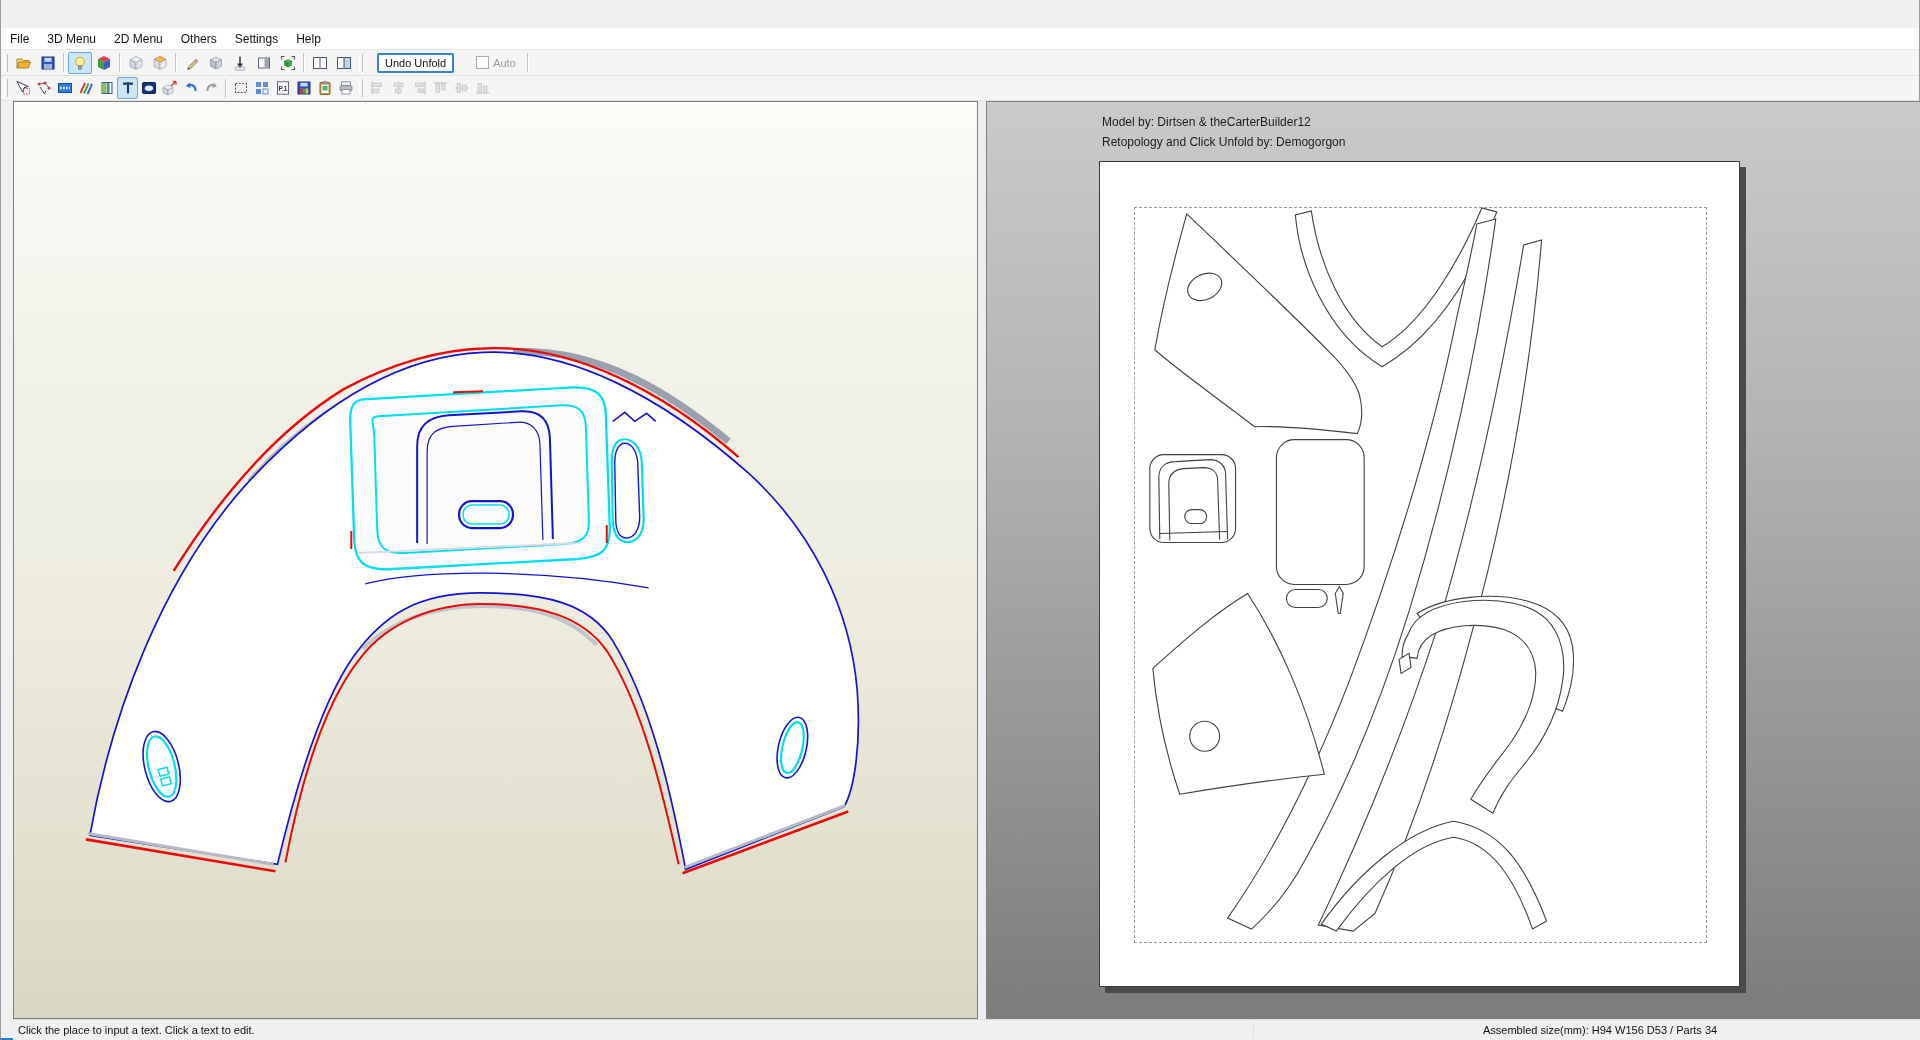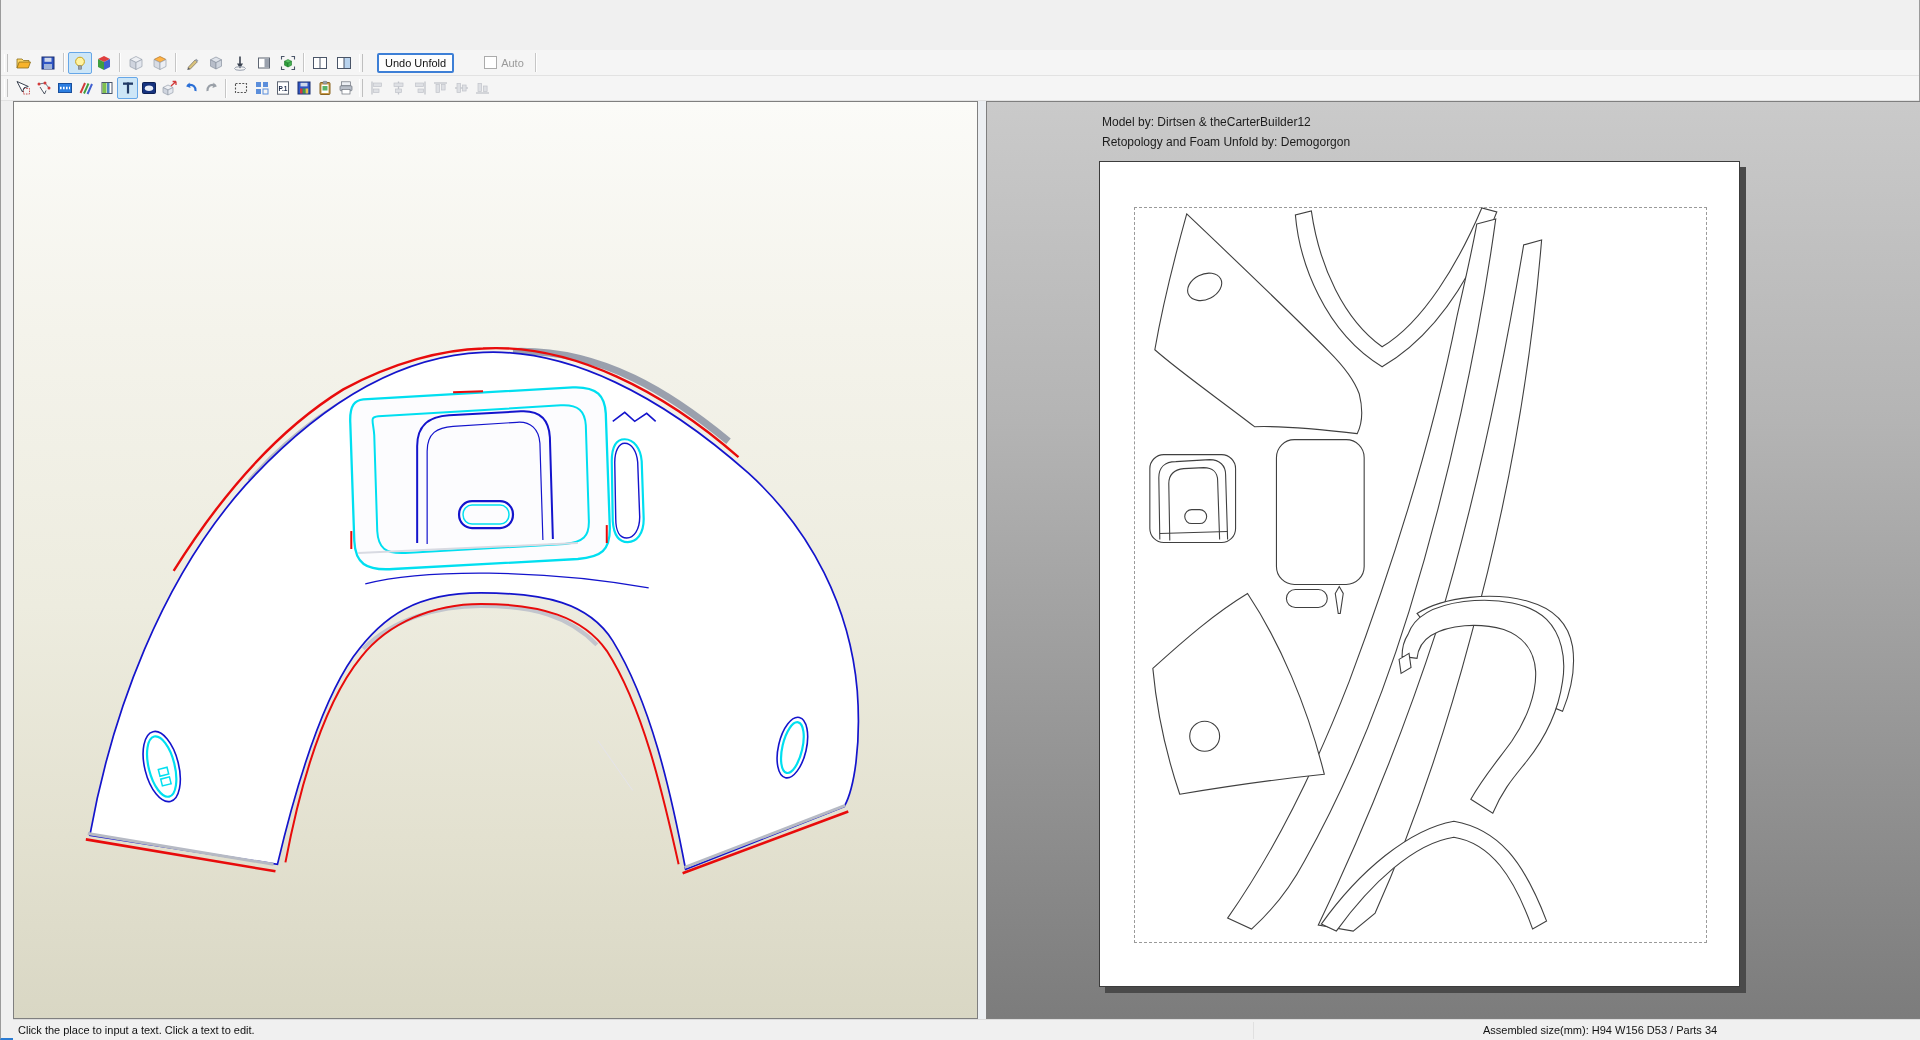--- a/index.html
+++ b/index.html
@@ -41,21 +41,21 @@
     border-left:1px solid #c6c6c6; border-right:1px solid #ffffff; }
   .tbtn { width:24px; height:22px; display:flex; align-items:center; justify-content:center;
     border:1px solid transparent; border-radius:2px; }
   #toolbar2 .tbtn { width:21px; }
   .tbtn.sel { border-color:#66a7e8; background:#cde6f7; }
   .tbtn.dis { opacity:.5; }
   .tbtn svg { display:block; }
   #undo-unfold-btn { height:20px; padding:0 6px; margin:0 10px; font-size:11px; color:#111;
     background:#fdfdfd; border:2px solid #3d7fd6; border-radius:2px;
     display:flex; align-items:center; }
-  #auto-wrap { display:flex; align-items:center; margin-left:20px; }
+  #auto-wrap { display:flex; align-items:center; margin-left:12px; }
   #auto-check { width:13px; height:13px; background:#fff; border:1px solid #ababab; }
   #auto-label { font-size:11px; color:#9a9a9a; margin-left:4px; margin-right:8px; }
 
   
   #main { position:absolute; left:12px; top:101px; width:1920px; height:918px; background:#ec4899; }
   #pane3d { position:absolute; left:0; top:0; width:965px; height:918px;
     border:1px solid #7f7f7f;
     background:linear-gradient(180deg,#fbfbf8 0%,#f4f3eb 25%,#edecdf 55%,#e3e1d0 80%,#d9d7c4 100%); }
   #splitter { position:absolute; left:965px; top:0; width:8px; height:918px; background:#eceff2; }
   #pane2d { position:absolute; left:973px; top:0; width:946px; height:918px;
@@ -80,20 +80,28 @@
   #status-div { position:absolute; left:1240px; top:2px; height:17px; border-left:1px solid #e0e0e0; }
   #resize-grip { position:absolute; right:2px; bottom:2px; width:13px; height:13px; }
   #resize-grip i { position:absolute; width:2px; height:2px; background:#b0b0b0; }
 </style>
 </head>
 <body>
 
 <div id="app">
 
 
+  <div id="menubar">
+    <span class="menu-item">File</span>
+    <span class="menu-item">3D Menu</span>
+    <span class="menu-item">2D Menu</span>
+    <span class="menu-item">Others</span>
+    <span class="menu-item">Settings</span>
+    <span class="menu-item">Help</span>
+  </div>
 
   <div id="toolbar1" class="toolbar">
     <span class="grip"></span>
     <div class="tbtn">
       <svg width="16" height="16" viewBox="0 0 16 16">
         <path d="M1,13 V4 H6 L7.5,5.5 H13 V8" fill="#ffd967" stroke="#8a6d1a" stroke-width=".8"></path>
         <path d="M1,13 L3.2,7 H14.5 L12.3,13 Z" fill="#f7b32b" stroke="#8a6d1a" stroke-width=".8"></path>
       </svg>
     </div>
     <div class="tbtn">
@@ -407,21 +415,21 @@
           <ellipse rx="14" ry="31" fill="none" stroke="#1414cc" stroke-width="1.6"></ellipse>
           <ellipse rx="10" ry="26" fill="none" stroke="#00dff0" stroke-width="2.2"></ellipse>
         </g>
       </svg>
     </div>
 
     <div id="splitter"></div>
 
     <div id="pane2d">
       <div class="annotation" id="annotation-1">Model by: Dirtsen &amp; theCarterBuilder12</div>
-      <div class="annotation" id="annotation-2">Retopology and Foam Unfold by: Demogorgon</div>
+      <div class="annotation" id="annotation-2">Retopology and Click Unfold by: Demogorgon</div>
 
       <div id="page">
         <div id="page-margin"></div>
         <svg viewBox="0 0 641 825" preserveAspectRatio="none">
           <g fill="#ffffff" stroke="#404040" stroke-width="1.1" fill-rule="evenodd">
 
             <path d="M87,52 C125,88 190,150 230,190 C245,205 255,218 260,232 C264,248 263,262 258,272 C225,268 185,264 155,265 C120,238 80,210 55,188 C63,142 75,95 87,52 Z
                      M105,125 m-16,8 a17,12 -25 1,0 32,-16 a17,12 -25 1,0 -32,16 Z"></path>
 
             <path d="M196,53 C200,100 225,170 283,205 C340,172 375,110 398,50 L383,46 C360,100 325,160 283,185 C245,158 220,105 212,49 Z"></path>

